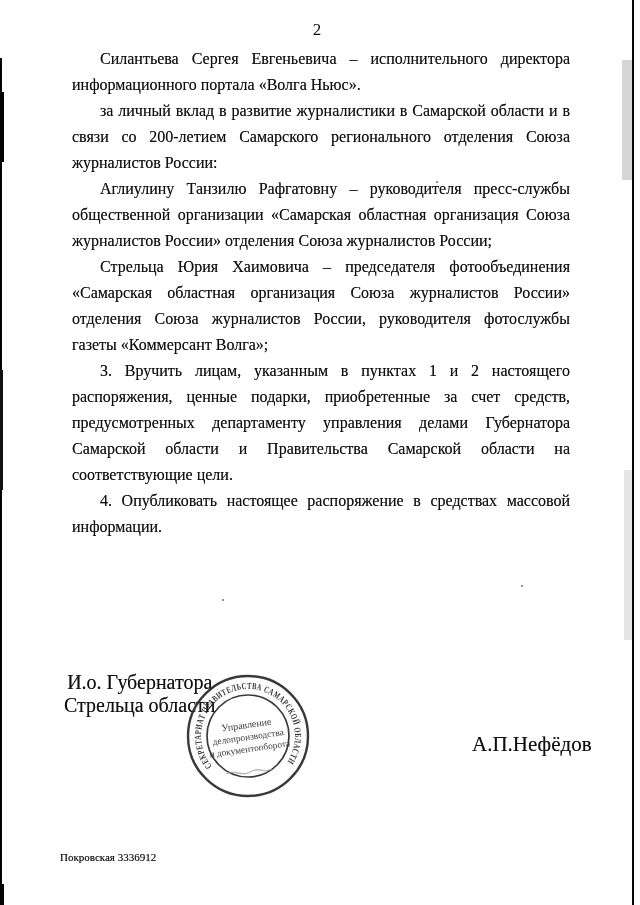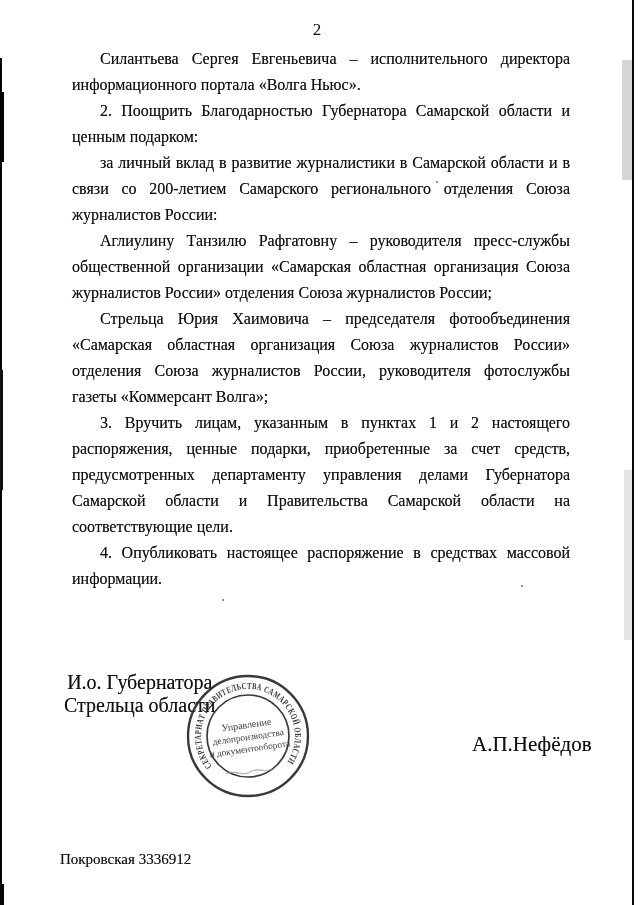--- a/index.html
+++ b/index.html
@@ -39,21 +39,21 @@
     position:absolute;left:64px;top:671px;
     font-size:20px;line-height:23px;
     text-shadow:0 0 0.5px rgba(0,0,0,.5);
     text-align:center;
   }
   .signer{
     position:absolute;left:472px;top:732px;font-size:21px;
     text-shadow:0 0 0.5px rgba(0,0,0,.5);
   }
   .executor{
-    position:absolute;left:60px;top:851px;font-size:15px;
+    position:absolute;left:60px;top:851px;font-size:11px;
     text-shadow:0 0 0.4px rgba(0,0,0,.5);
   }
 
   .stamp{position:absolute;left:184px;top:672px;width:128px;height:128px;opacity:.93;}
   .stamp svg{display:block;}
 </style>
 </head>
 <body>
 
 <div class="page">
@@ -66,21 +66,20 @@
   <div class="edge-right-smudge1"></div>
   <div class="edge-right-smudge2"></div>
   <div class="speck s1"></div>
   <div class="speck s2"></div>
   <div class="speck s3"></div>
 
   <div class="page-number">2</div>
 
   <div class="doc-body">
     <p>Силантьева Сергея Евгеньевича – исполнительного директора информационного портала «Волга Ньюс».</p>
-    <p>2. Поощрить Благодарностью Губернатора Самарской области и ценным подарком:</p>
     <p>за личный вклад в развитие журналистики в Самарской области и в связи со 200-летием Самарского регионального отделения Союза журналистов России:</p>
     <p>Аглиулину Танзилю Рафгатовну – руководителя пресс-службы общественной организации «Самарская областная организация Союза журналистов России» отделения Союза журналистов России;</p>
     <p>Стрельца Юрия Хаимовича – председателя фотообъединения «Самарская областная организация Союза журналистов России» отделения Союза журналистов России, руководителя фотослужбы газеты «Коммерсант Волга»;</p>
     <p>3. Вручить лицам, указанным в пунктах 1 и 2 настоящего распоряжения, ценные подарки, приобретенные за счет средств, предусмотренных департаменту управления делами Губернатора Самарской области и Правительства Самарской области на соответствующие цели.</p>
     <p>4. Опубликовать настоящее распоряжение в средствах массовой информации.</p>
   </div>
 
   <div class="sig-position">
     <div>И.о. Губернатора</div>
     <div>Стрельца области</div>

